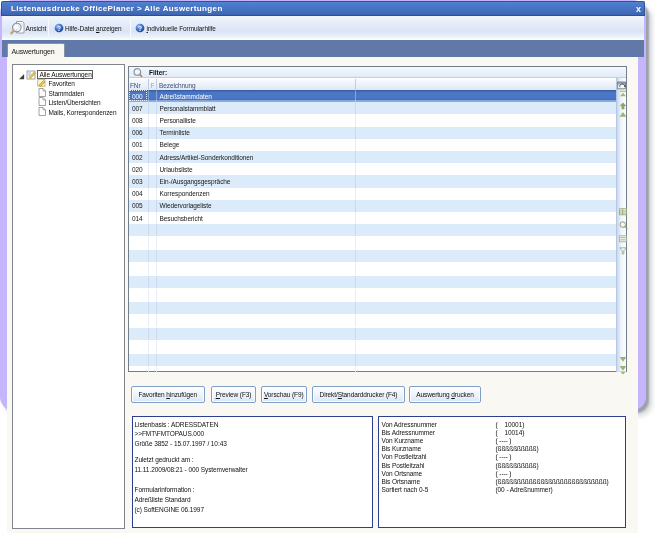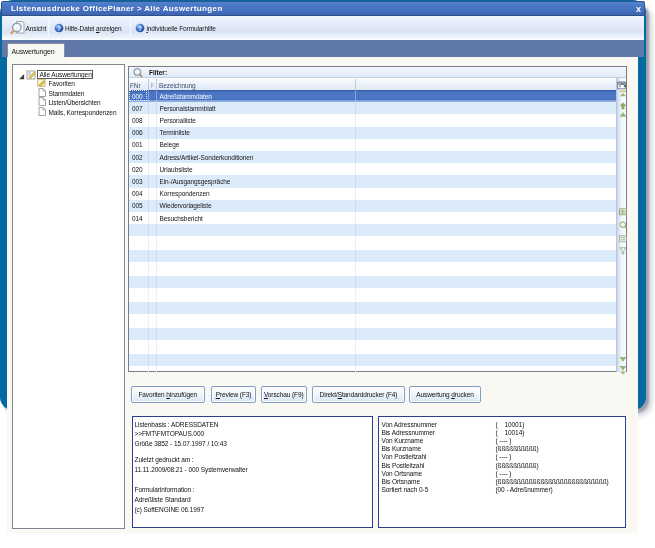--- a/index.html
+++ b/index.html
@@ -1,16 +1,16 @@
 <!DOCTYPE html>
 <html><head><meta charset="utf-8"><style>
 *{margin:0;padding:0;box-sizing:border-box;}
 html,body{width:655px;height:548px;background:#ffffff;overflow:hidden;}
 body{font-family:"Liberation Sans",sans-serif;-webkit-font-smoothing:antialiased;}
-#win{position:absolute;left:0;top:0;width:646px;height:410px;background:#0369a1;border-radius:13px;
+#win{position:absolute;left:0;top:0;width:646px;height:410px;background:#c4b5fd;border-radius:13px;
 box-shadow:3px 3px 2px rgba(118,124,136,.6),6px 6px 5px rgba(135,141,152,.35);}
 #title{position:absolute;left:1px;top:1px;width:644px;height:15px;border-radius:2px 2px 0 0;box-sizing:border-box;border:1px solid #31548c;border-bottom:1px solid #2f5187;
 background:linear-gradient(180deg,#5083cd 0%,#4a76c6 35%,#446fbe 70%,#3c64b0 100%);}
 #title .t{position:absolute;left:9px;top:2px;font-size:8px;font-weight:bold;color:#ffffff;letter-spacing:.37px;}
 #title .x{position:absolute;left:634px;top:2px;font-size:9px;font-weight:bold;color:#ffffff;}
 #tbar{position:absolute;left:2px;top:16px;width:642px;height:24px;background:linear-gradient(180deg,#f1f6fc 0%,#e3eaf8 40%,#dbe4f5 65%,#ebf3fa 88%,#fdfffe 100%);}
 .tsep{position:absolute;top:3px;width:1px;height:18px;background:#b4bccc;border-right:1px solid #f6f9fd;}
 .ttx{position:absolute;top:8.5px;font-size:6.5px;letter-spacing:-0.1px;color:#121212;}
 #tabband{position:absolute;left:2px;top:40px;width:642px;height:17px;background:#6179a8;}
 #tab{position:absolute;left:5px;top:3px;width:58px;height:15px;background:#f9f7f1;border:1px solid #8892a2;border-bottom:none;border-radius:2px 2px 0 0;}

